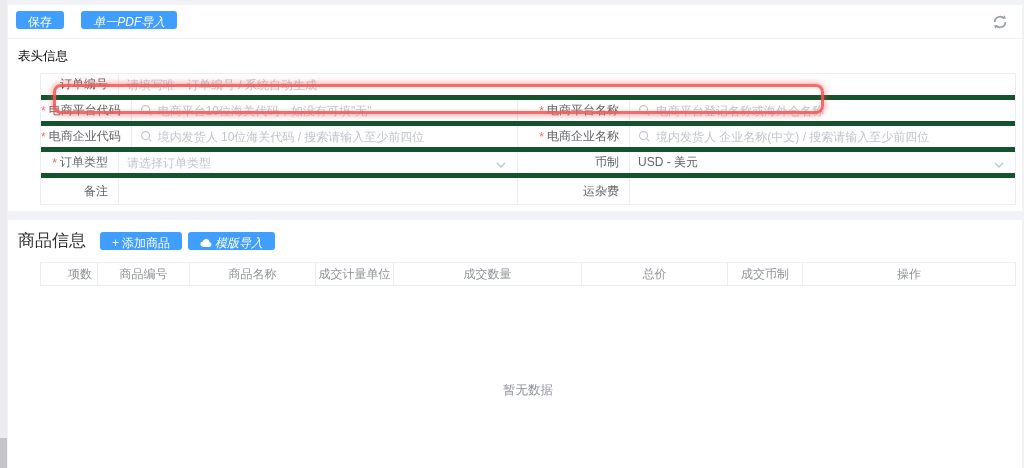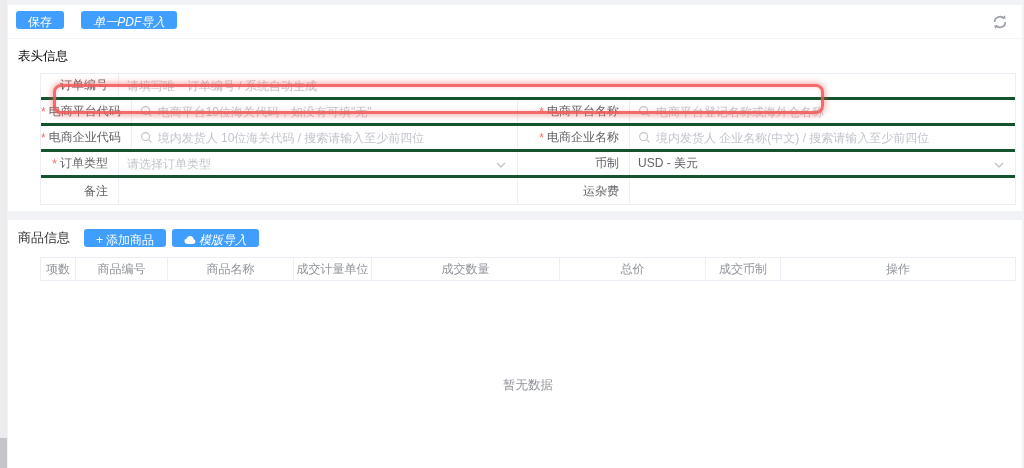--- a/index.html
+++ b/index.html
@@ -27,21 +27,21 @@
     font-size: 12px; height: 18px; line-height: 22px; padding: 0 12px; cursor: pointer;
     font-family: "Liberation Sans", "DejaVu Sans", sans-serif; vertical-align: top;
   }
   .btn + .btn { margin-left: 14px; font-style: italic; }
   .refresh { position: absolute; right: 14px; top: 9px; width: 16px; height: 16px; cursor: pointer; }
 
   .section-title { padding: 9px 10px 8px 10px; font-size: 12.5px; color: #000000; }
 
   
   .form-table { margin: 0 6px 0 32px; border: 1px solid #ebeef5; }
-  .f-row { display: flex; height: 26px; border-bottom: 3px solid #14532d; }
+  .f-row { display: flex; height: 26px; border-bottom: 5px solid #14532d; }
   .f-row:last-child { border-bottom: none; }
   .f-half { display: flex; flex: 0 0 476px; }
   .f-half.right { flex: 1 1 auto; border-left: 1px solid #ebeef5; }
   .f-full { display: flex; flex: 1 1 auto; }
   .f-label {
     flex: 0 0 78px; display: flex; align-items: center; justify-content: flex-end;
     padding-right: 10px; border-right: 1px solid #ebeef5; color: #606266; white-space: nowrap;
   }
   .f-half.right .f-label { flex: 0 0 112px; }
   .req { color: #f56c6c; margin-right: 3px; }
@@ -51,26 +51,26 @@
     font-family: "Liberation Sans", "DejaVu Sans", sans-serif; background: transparent;
   }
   .f-field input::placeholder { color: #c0c4cc; opacity: 1; }
   .icon-search { flex: 0 0 auto; margin-right: 5px; display: inline-flex; }
   .chevron { position: absolute; right: 10px; top: 7px; }
 
   
   .gap { height: 9px; }
   .card2 { height: 269px; padding-top: 7px; }
   .sec-row { display: flex; align-items: center; padding: 2px 10px 8px 10px; }
-  .sec-row .section-title2 { font-size: 13px; color: #303133; margin-right: 8px; }
+  .sec-row .section-title2 { font-size: 17px; color: #303133; margin-right: 8px; }
   .sec-row .btn { margin-left: 6px; }
   .btn .bicon { margin-right: 3px; }
 
   .p-table { margin: 2px 6px 0 32px; }
-  .p-head { display: flex; height: 24px; border: 1px solid #ebeef5; }
+  .p-head { display: flex; height: 24px; border: 1px solid #ebeef5; padding-left: 22px; }
   .p-th {
     display: flex; align-items: center; justify-content: center;
     font-size: 12px; color: #909399; border-right: 1px solid #ebeef5;
     white-space: nowrap; overflow: hidden;
   }
   .p-th:last-child { border-right: none; }
   .p-body { height: 208px; display: flex; align-items: center; justify-content: center; }
   .empty-text { color: #909399; font-size: 12.5px; }
 
   

